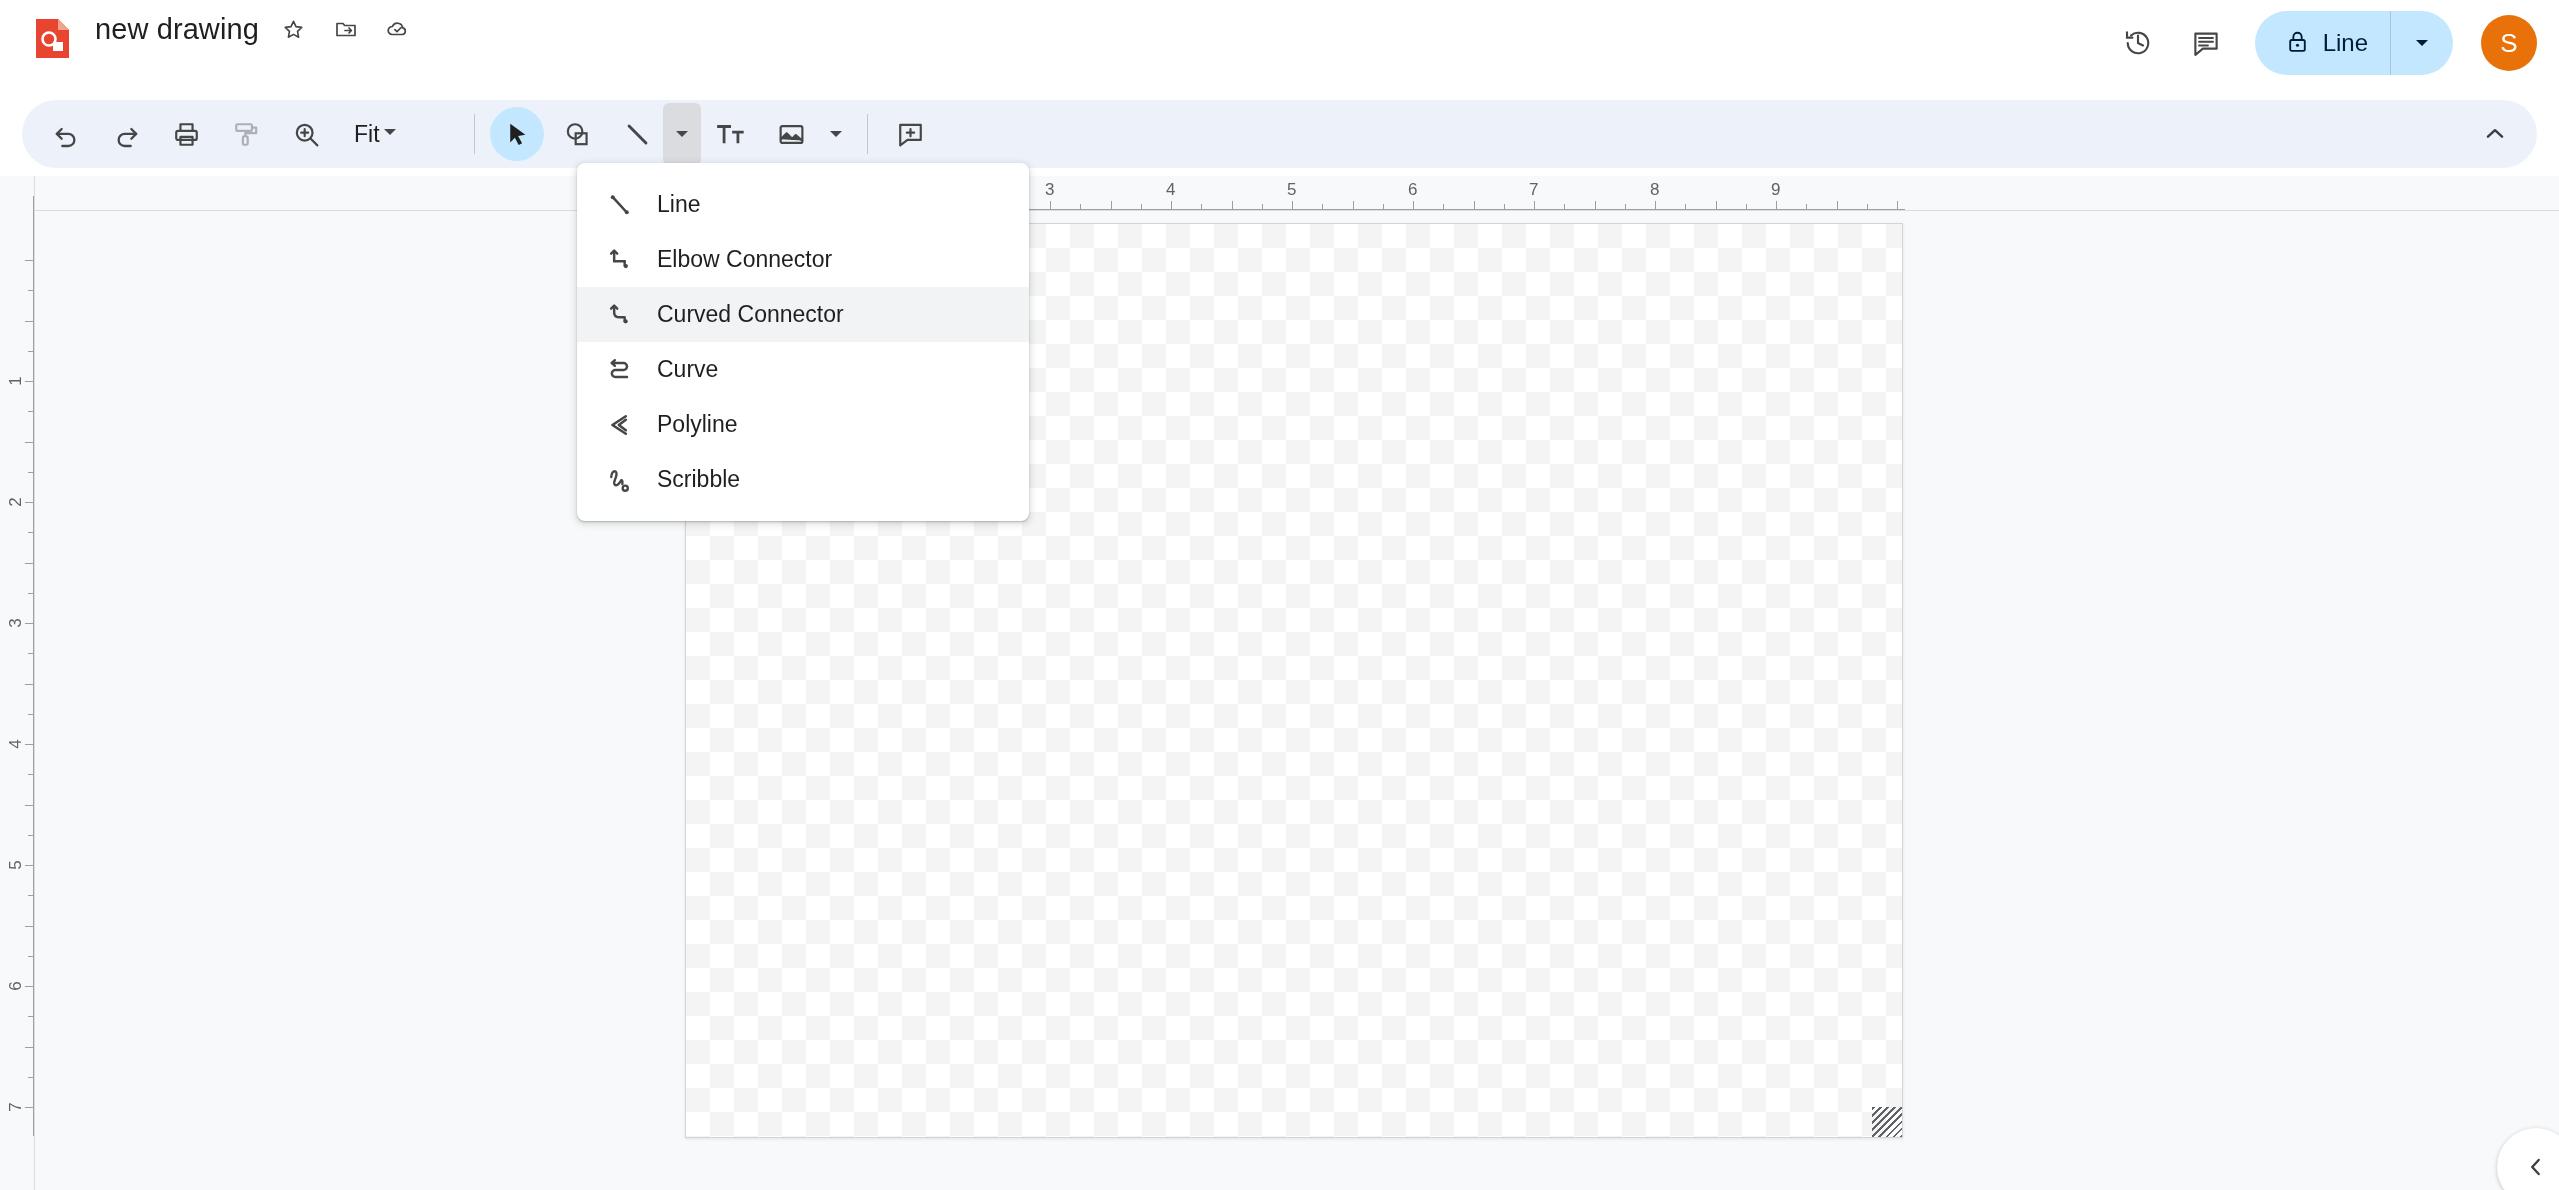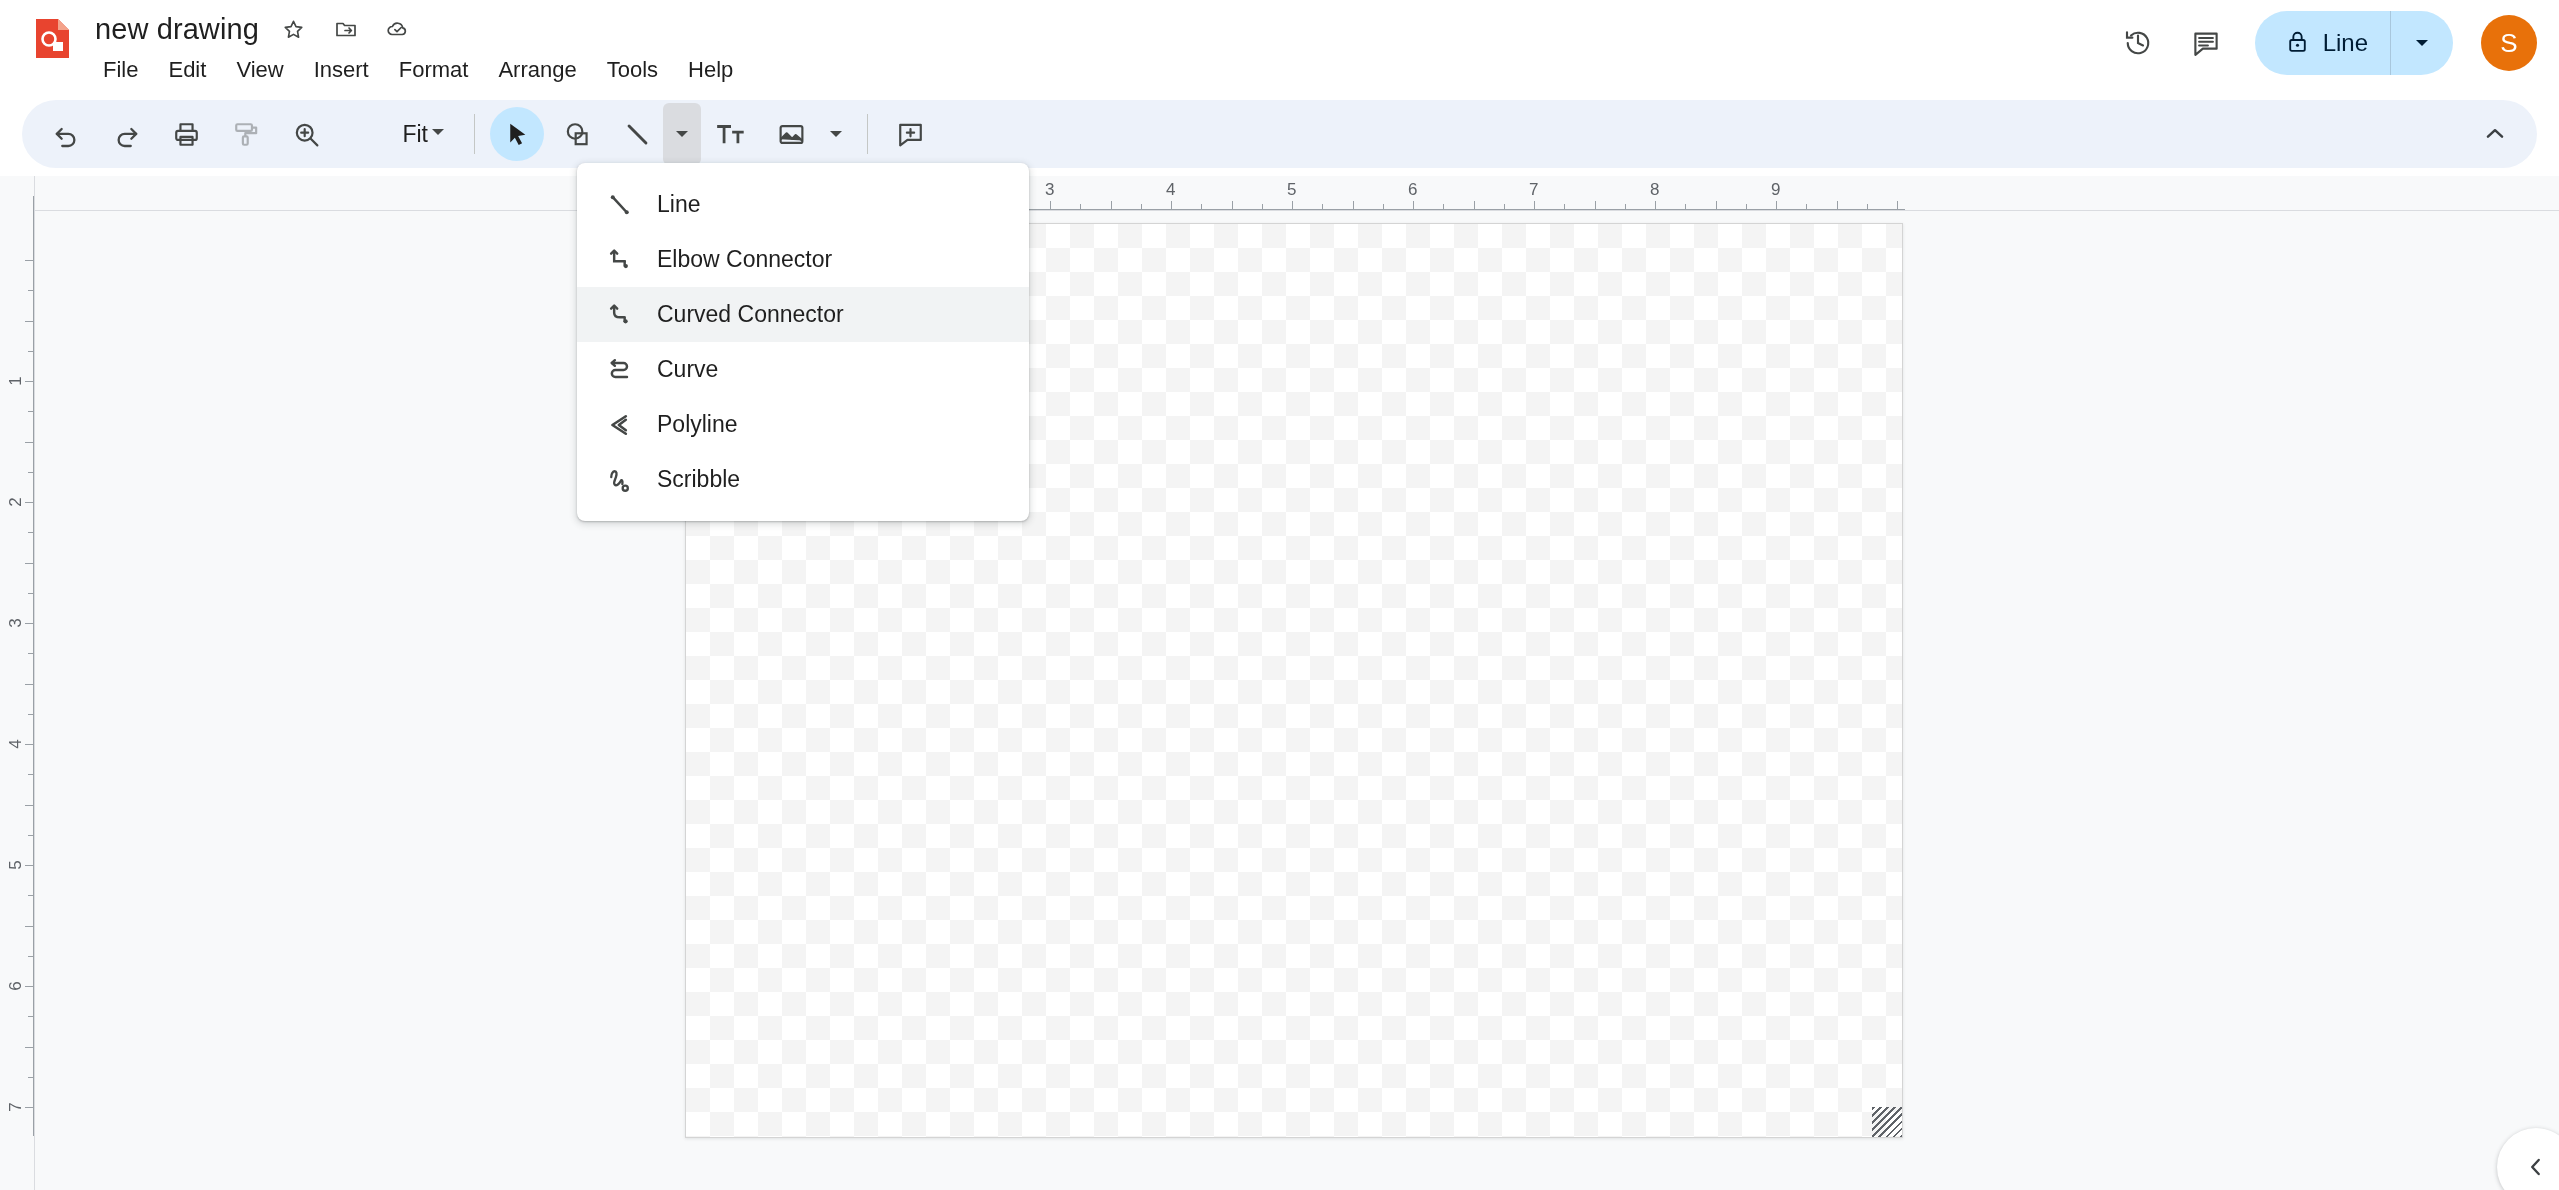--- a/index.html
+++ b/index.html
@@ -80,21 +80,21 @@
   .tb-btn {
     width:54px; height:54px; border-radius:50%;
     display:flex; align-items:center; justify-content:center;
     margin:0 3px; flex:none;
   }
   .tb-btn.disabled { opacity:0.38; }
   .tb-btn.active-blue { background:#c2e7ff; }
   .tb-zoomsel {
     display:flex; align-items:center; height:54px;
     border-radius:8px; margin:0 4px; padding:0 10px 0 14px;
-    min-width:118px; justify-content:flex-end;
+    min-width:118px; justify-content:flex-start;
   }
   .tb-zoom-label { font-size:23px; color:#1f1f1f; }
   .tb-sep { width:1px; height:40px; background:#c4c7c5; margin:0 12px; flex:none; }
   .tb-caret-btn {
     width:38px; height:62px; display:flex; align-items:center; justify-content:center;
     margin-left:-4px; flex:none; border-radius:6px;
   }
   .tb-caret-btn.open { background:#dadce0; }
   .tb-collapse {
     margin-left:auto; width:56px; height:56px; border-radius:50%;
@@ -200,30 +200,20 @@
         </span>
 
         <span class="title-icon">
           <svg width="26" height="26" viewBox="0 0 26 26" fill="none" stroke="#444746" stroke-width="1.7" stroke-linejoin="round">
             <path d="M7 18.5a4 4 0 0 1 .4-8 5.4 5.4 0 0 1 10.3 1.3 3.4 3.4 0 0 1-.5 6.7z"></path>
             <path d="M9.9 13.6l2.1 2.1 4.2-4.2" stroke-linecap="round"></path>
           </svg>
         </span>
       </div>
 
-      <div class="menu-row">
-        <div class="menu-item">File</div>
-        <div class="menu-item">Edit</div>
-        <div class="menu-item">View</div>
-        <div class="menu-item">Insert</div>
-        <div class="menu-item">Format</div>
-        <div class="menu-item">Arrange</div>
-        <div class="menu-item">Tools</div>
-        <div class="menu-item">Help</div>
-      </div>
     </div>
 
     <div class="header-right">
 
       <div class="hr-icon-btn">
         <svg width="30" height="30" viewBox="0 0 24 24" fill="none" stroke="#444746" stroke-width="1.7" stroke-linecap="round">
           <path d="M12 6v6l4 2"></path>
           <path d="M3.8 12a8.2 8.2 0 1 0 2.6-6"></path>
           <path d="M3.2 3.4v4.3h4.3"></path>
         </svg>

